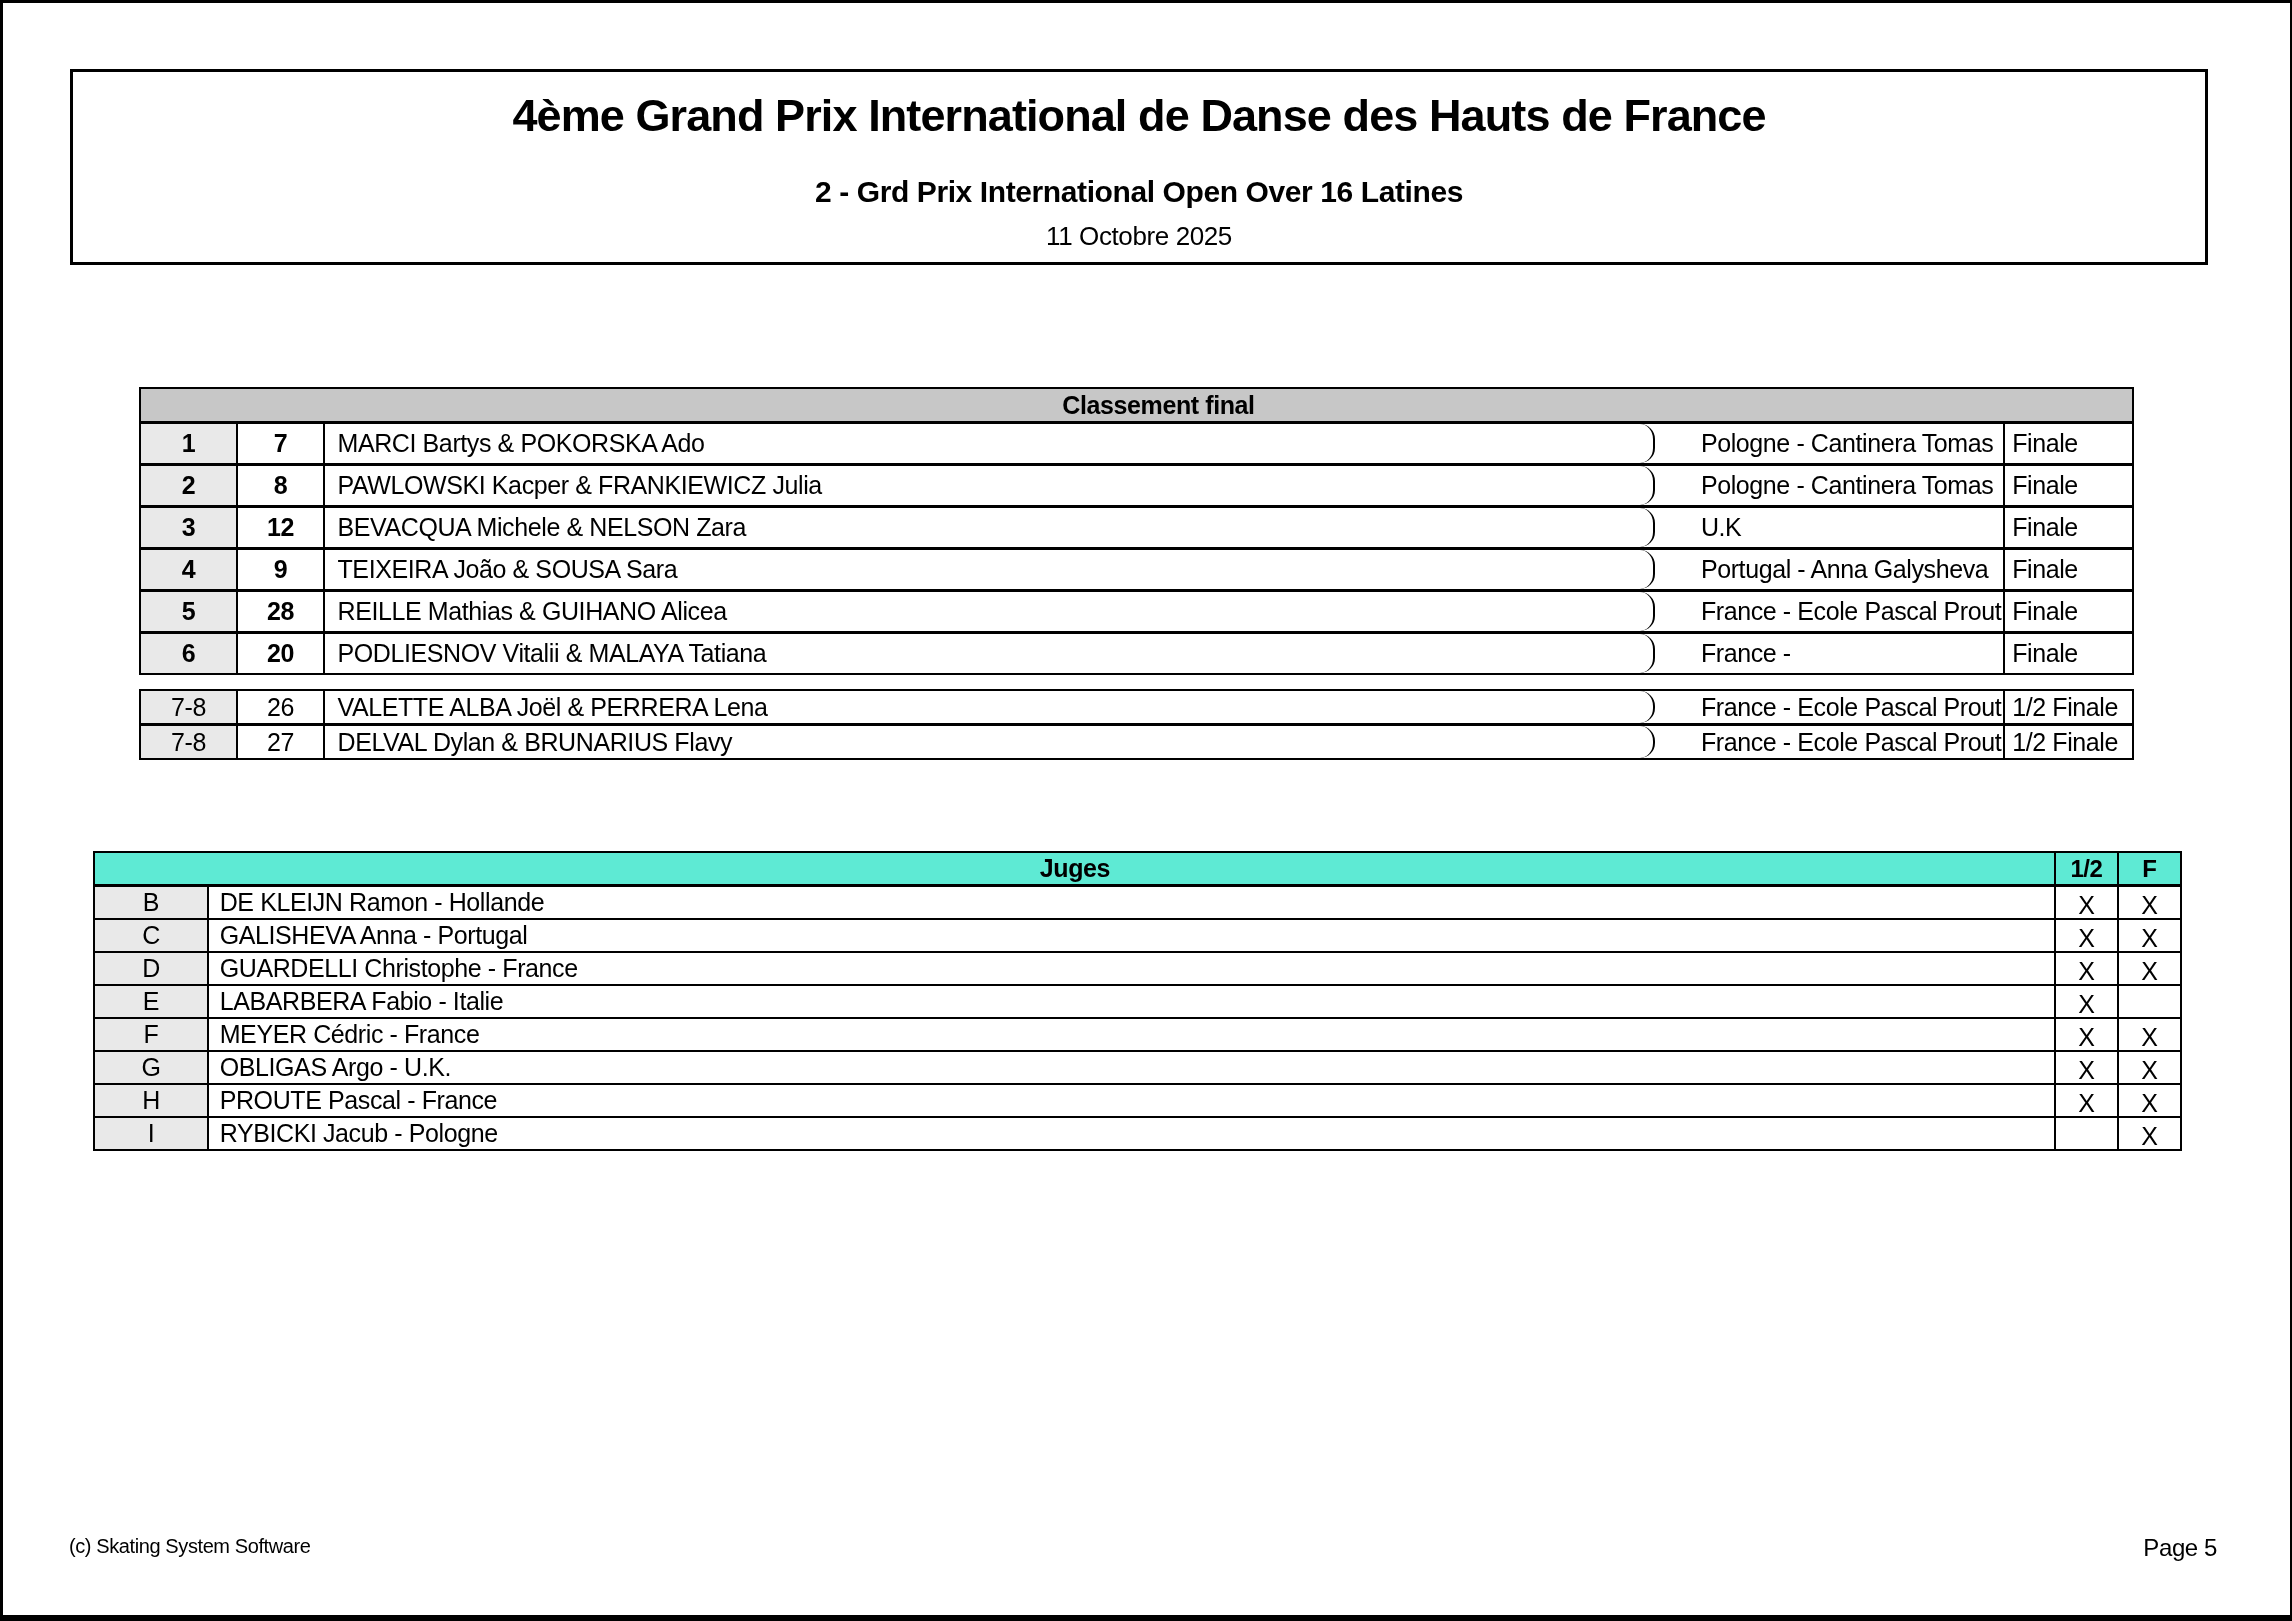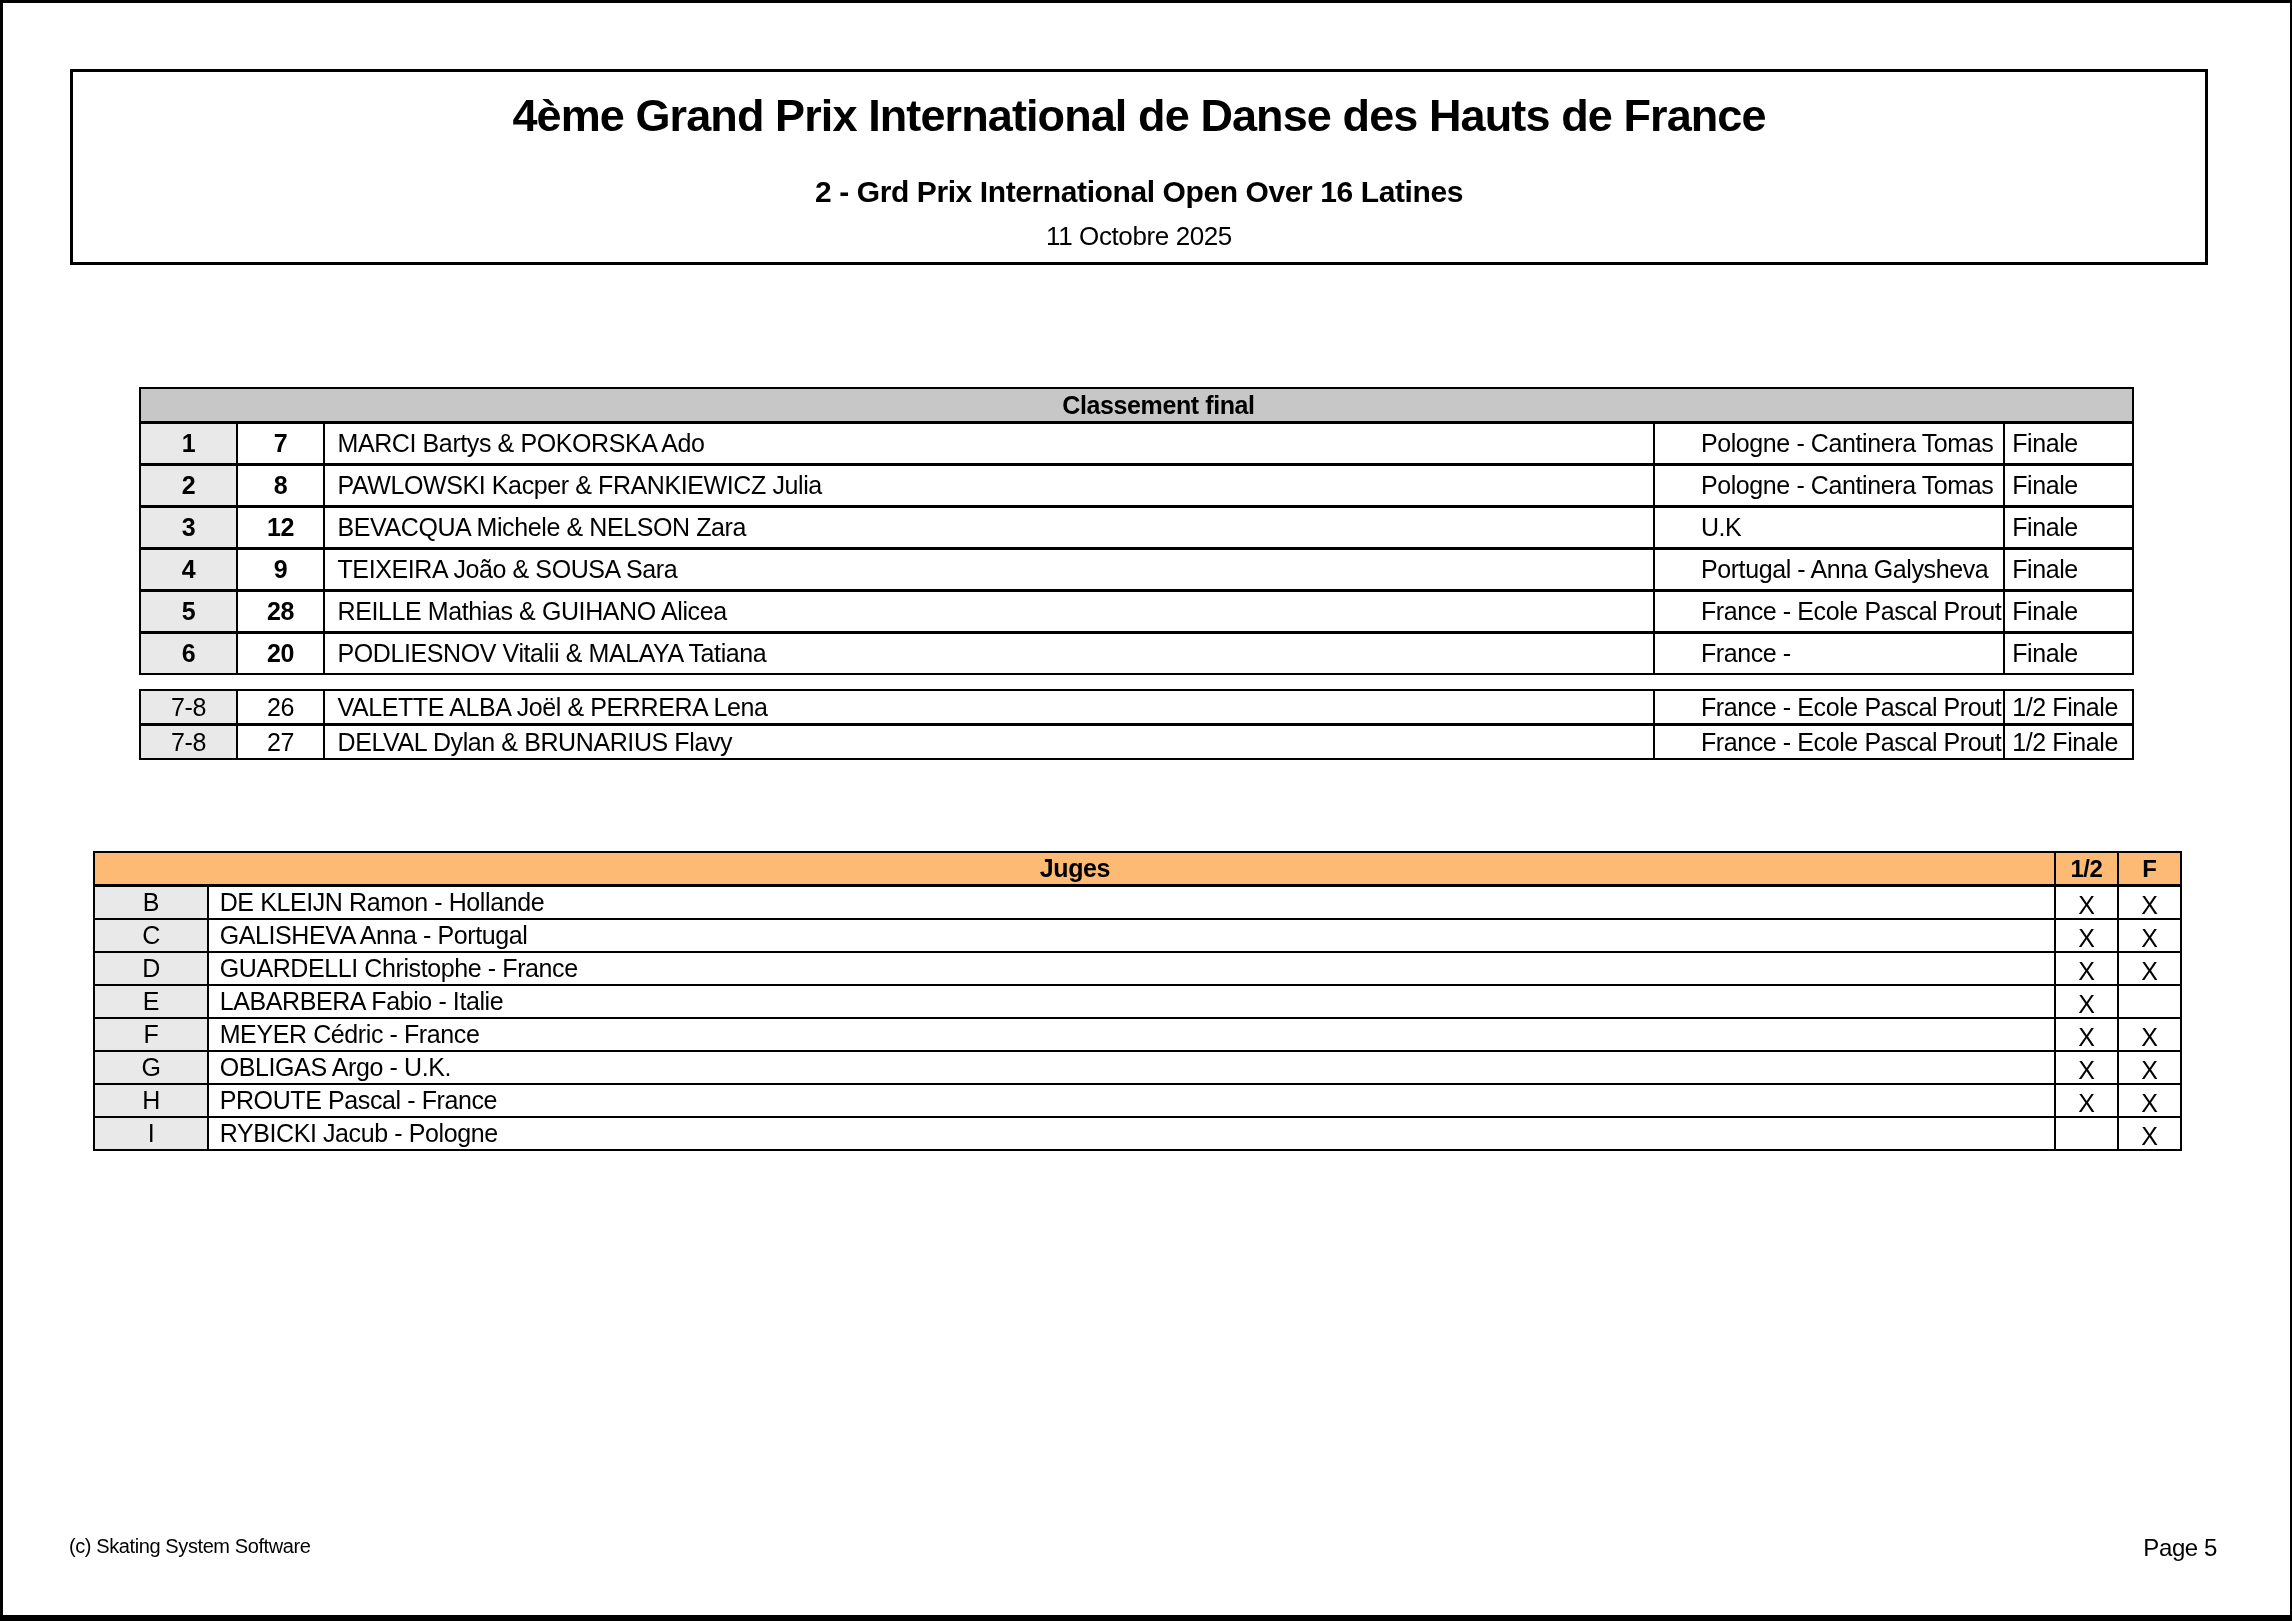--- a/index.html
+++ b/index.html
@@ -34,32 +34,32 @@
     height:32px;border-bottom:3.6px solid #000;background:#c7c7c7;
     display:flex;align-items:center;justify-content:center;
     font-size:25px;font-weight:bold;padding-left:44px;
   }
   .ct-row{display:flex;height:39px;}
   .ct-row + .ct-row{border-top:3.6px solid #000;}
   .ct-b .ct-row{height:32px;}
   .cell{box-sizing:border-box;display:flex;align-items:center;font-size:25px;overflow:visible;}
   .c-rank{width:97px;background:#e9e9e9;border-right:2.7px solid #000;justify-content:center;}
   .c-num{width:87px;border-right:2.7px solid #000;justify-content:center;}
-  .c-name{width:1330px;border-right:2.7px solid #000;padding-left:12.5px;}
+  .c-name{width:1330px;border-right:2.7px solid #000;padding-left:12.5px;border-radius:15px;}
   .c-club{width:314px;border-right:2.7px solid #000;padding-left:9.9px;position:relative;margin-left:36px;}
   .c-club span{white-space:nowrap;}
   .c-round{flex:1;padding-left:7.2px;white-space:nowrap;}
   .bold{font-weight:bold;}
   
   .jt{
     position:absolute;left:90px;top:848px;width:2089px;
     box-sizing:border-box;border:2.7px solid #000;background:#fff;
   }
   .jt-header{
-    position:relative;height:31px;border-bottom:3.6px solid #000;background:#fdba74;
+    position:relative;height:31px;border-bottom:3.6px solid #000;background:#5eead4;
     display:flex;font-weight:bold;font-size:25px;
   }
   .jt-header .spacer{flex:1;}
   .jt-title{
     position:absolute;left:0;right:125px;top:0;bottom:0;
     display:flex;align-items:center;justify-content:center;
   }
   .h-mark{width:63px;border-left:2.7px solid #000;box-sizing:border-box;
     display:flex;align-items:center;justify-content:center;font-size:24px;}
   .jt-row{display:flex;height:31px;}

